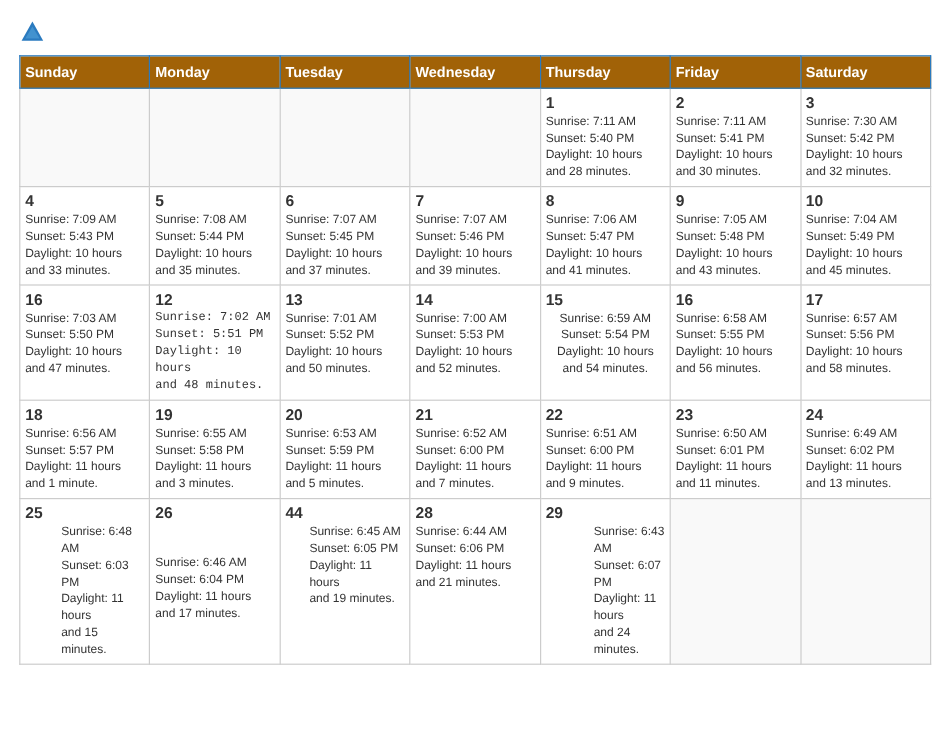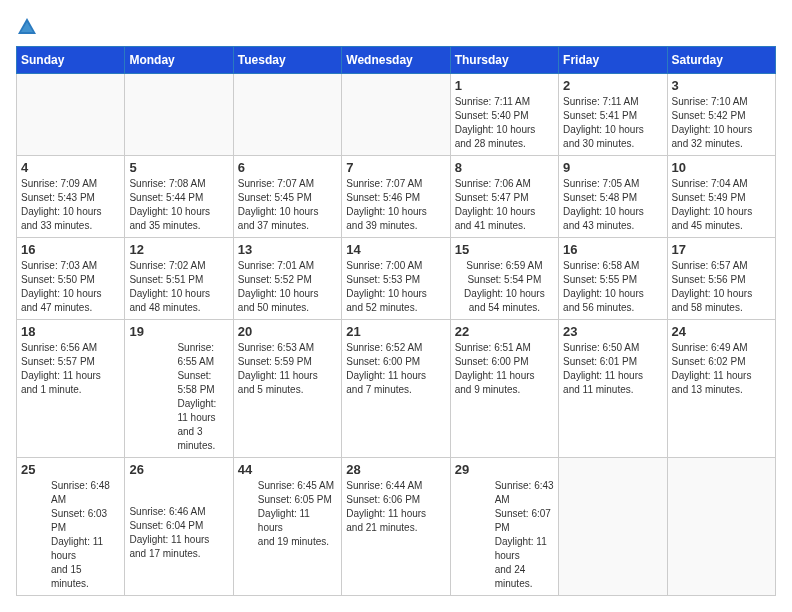--- a/index.html
+++ b/index.html
@@ -46,21 +46,21 @@
     .subtitle {
       font-size: 14px;
       color: #555;
     }
     .calendar {
       width: 100%;
       border-collapse: collapse;
       font-size: 11px;
     }
     .calendar th {
-      background-color: #1d4ed8;
+      background-color: #a16207;
       color: #fff;
       padding: 6px 4px;
       text-align: left;
       font-size: 12px;
       font-weight: bold;
       border: 1px solid #2a7abf;
     }
     .calendar td {
       border: 1px solid #ccc;
       vertical-align: top;
@@ -129,21 +129,21 @@
         </td>
         <td>
           <span class="day-number">2</span>
           <div class="day-info" style="white-space: pre-line;">Sunrise: 7:11 AM
 Sunset: 5:41 PM
 Daylight: 10 hours
 and 30 minutes.</div>
         </td>
         <td>
           <span class="day-number">3</span>
-          <div class="day-info" style="white-space: pre-line;">Sunrise: 7:10 AM
+          <div class="day-info" style="white-space: pre-line;">Sunrise: 7:30 AM
 Sunset: 5:42 PM
 Daylight: 10 hours
 and 32 minutes.</div>
         </td>
       </tr>
       <tr>
         <td>
           <span class="day-number">4</span>
           <div class="day-info" style="white-space: pre-line;">Sunrise: 7:09 AM
 Sunset: 5:43 PM
@@ -196,21 +196,21 @@
       <tr>
         <td>
           <span class="day-number">16</span>
           <div class="day-info" style="white-space: pre-line;">Sunrise: 7:03 AM
 Sunset: 5:50 PM
 Daylight: 10 hours
 and 47 minutes.</div>
         </td>
         <td>
           <span class="day-number">12</span>
-          <div class="day-info" style="white-space: pre-line;">Sunrise: 7:02 AM
+          <div class="day-info" style="white-space: pre-line; font-family: Liberation Mono, monospace;">Sunrise: 7:02 AM
 Sunset: 5:51 PM
 Daylight: 10 hours
 and 48 minutes.</div>
         </td>
         <td>
           <span class="day-number">13</span>
           <div class="day-info" style="white-space: pre-line;">Sunrise: 7:01 AM
 Sunset: 5:52 PM
 Daylight: 10 hours
 and 50 minutes.</div>
@@ -247,21 +247,21 @@
       <tr>
         <td>
           <span class="day-number">18</span>
           <div class="day-info" style="white-space: pre-line;">Sunrise: 6:56 AM
 Sunset: 5:57 PM
 Daylight: 11 hours
 and 1 minute.</div>
         </td>
         <td>
           <span class="day-number">19</span>
-          <div class="day-info" style="white-space: pre-line; margin-left: 48px;">Sunrise: 6:55 AM
+          <div class="day-info" style="white-space: pre-line;">Sunrise: 6:55 AM
 Sunset: 5:58 PM
 Daylight: 11 hours
 and 3 minutes.</div>
         </td>
         <td>
           <span class="day-number">20</span>
           <div class="day-info" style="white-space: pre-line;">Sunrise: 6:53 AM
 Sunset: 5:59 PM
 Daylight: 11 hours
 and 5 minutes.</div>

